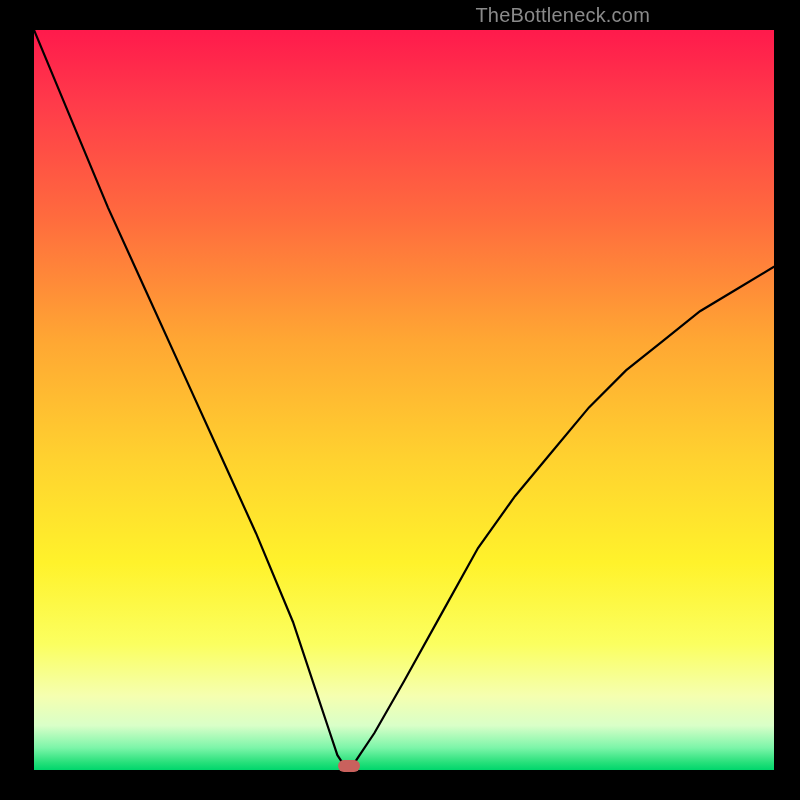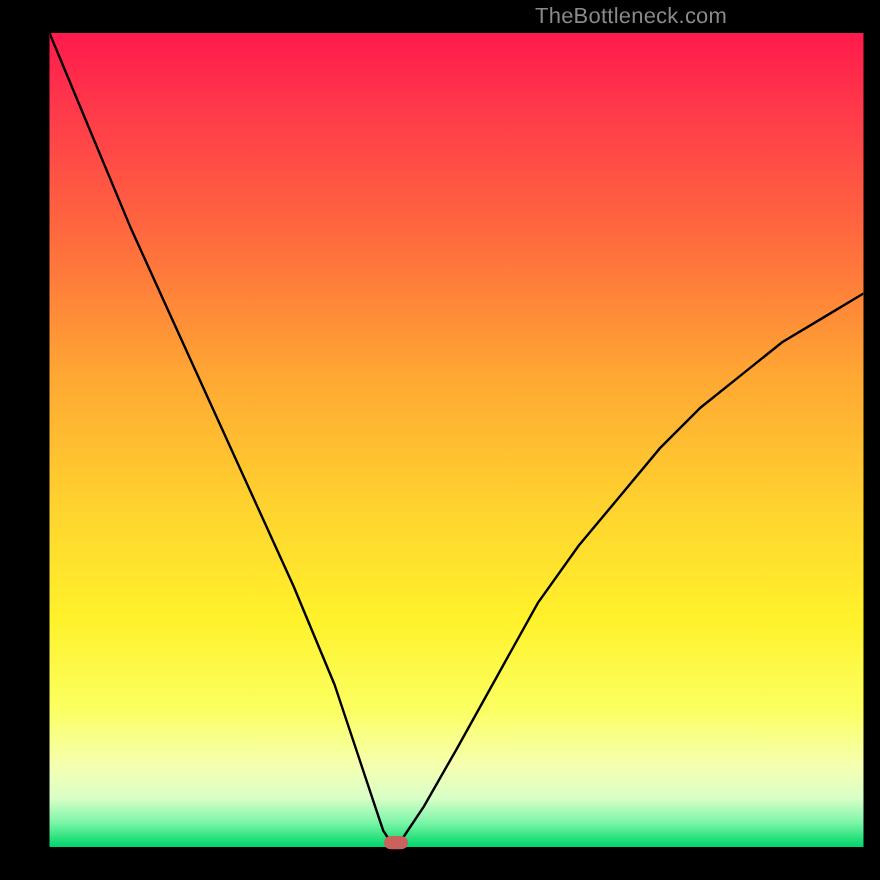--- a/index.html
+++ b/index.html
@@ -6,21 +6,21 @@
     margin: 0;
     padding: 0;
     width: 800px;
     height: 800px;
     background: #000;
     font-family: Arial, Helvetica, sans-serif;
     overflow: hidden;
   }
   .frame {
     position: absolute;
-    left: 15px;
+    left: 4px;
     top: 0;
     width: 656px;
     height: 800px;
     background: #000;
   }
   .plot-wrap {
     position: absolute;
     left: 30px;
     top: 30px;
     width: 740px;

